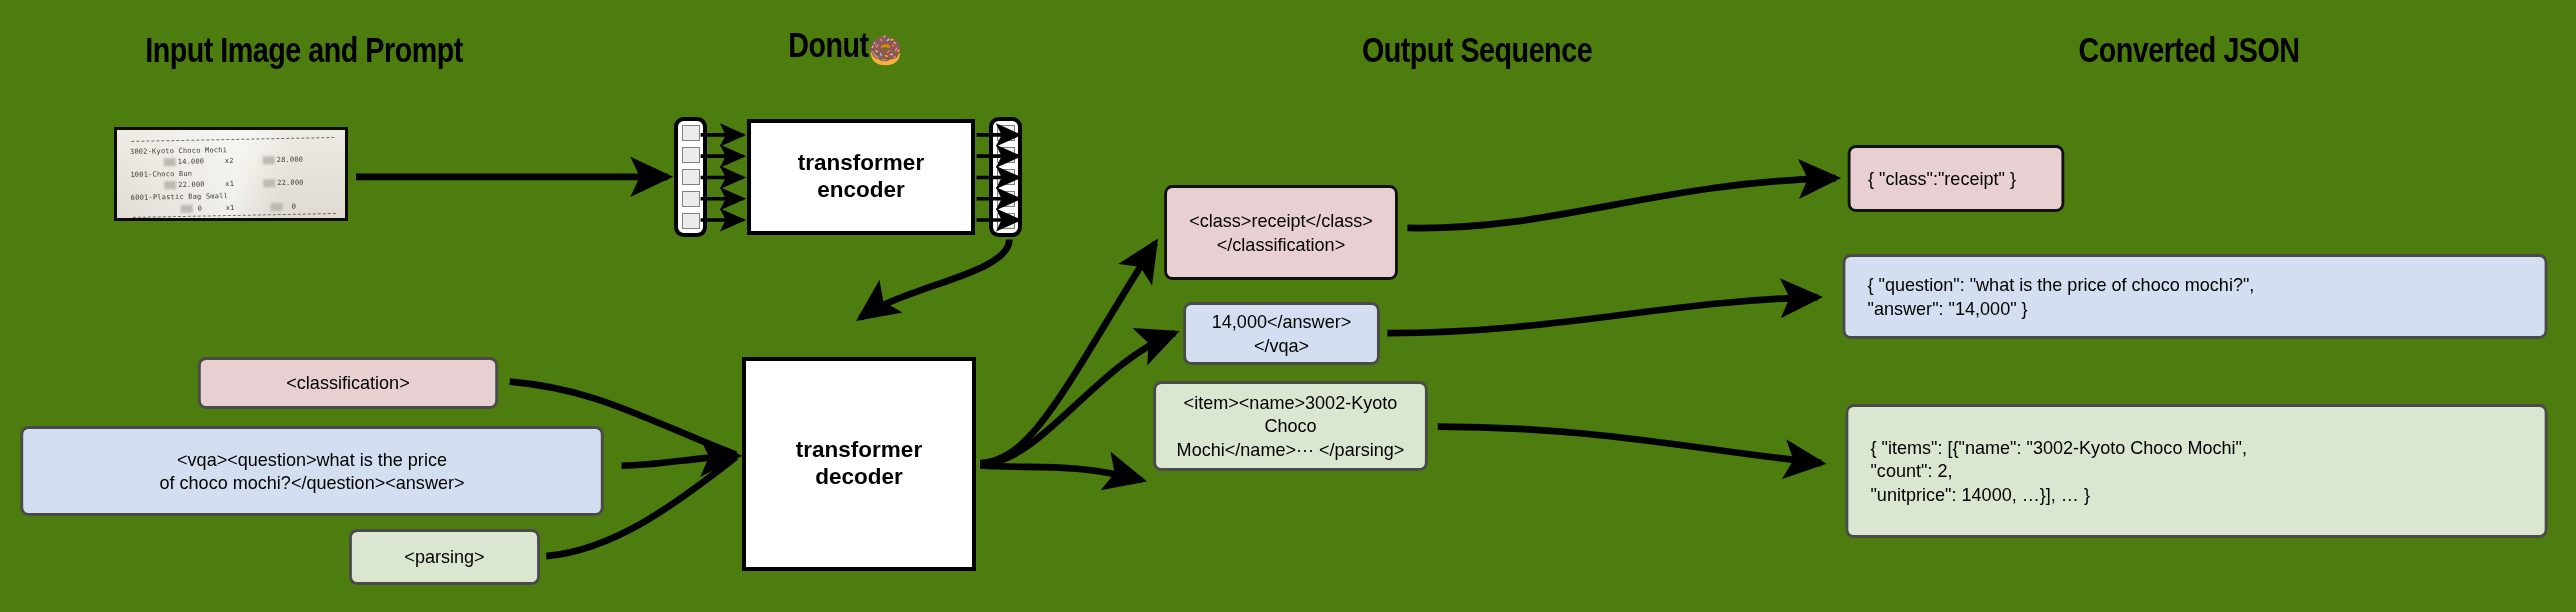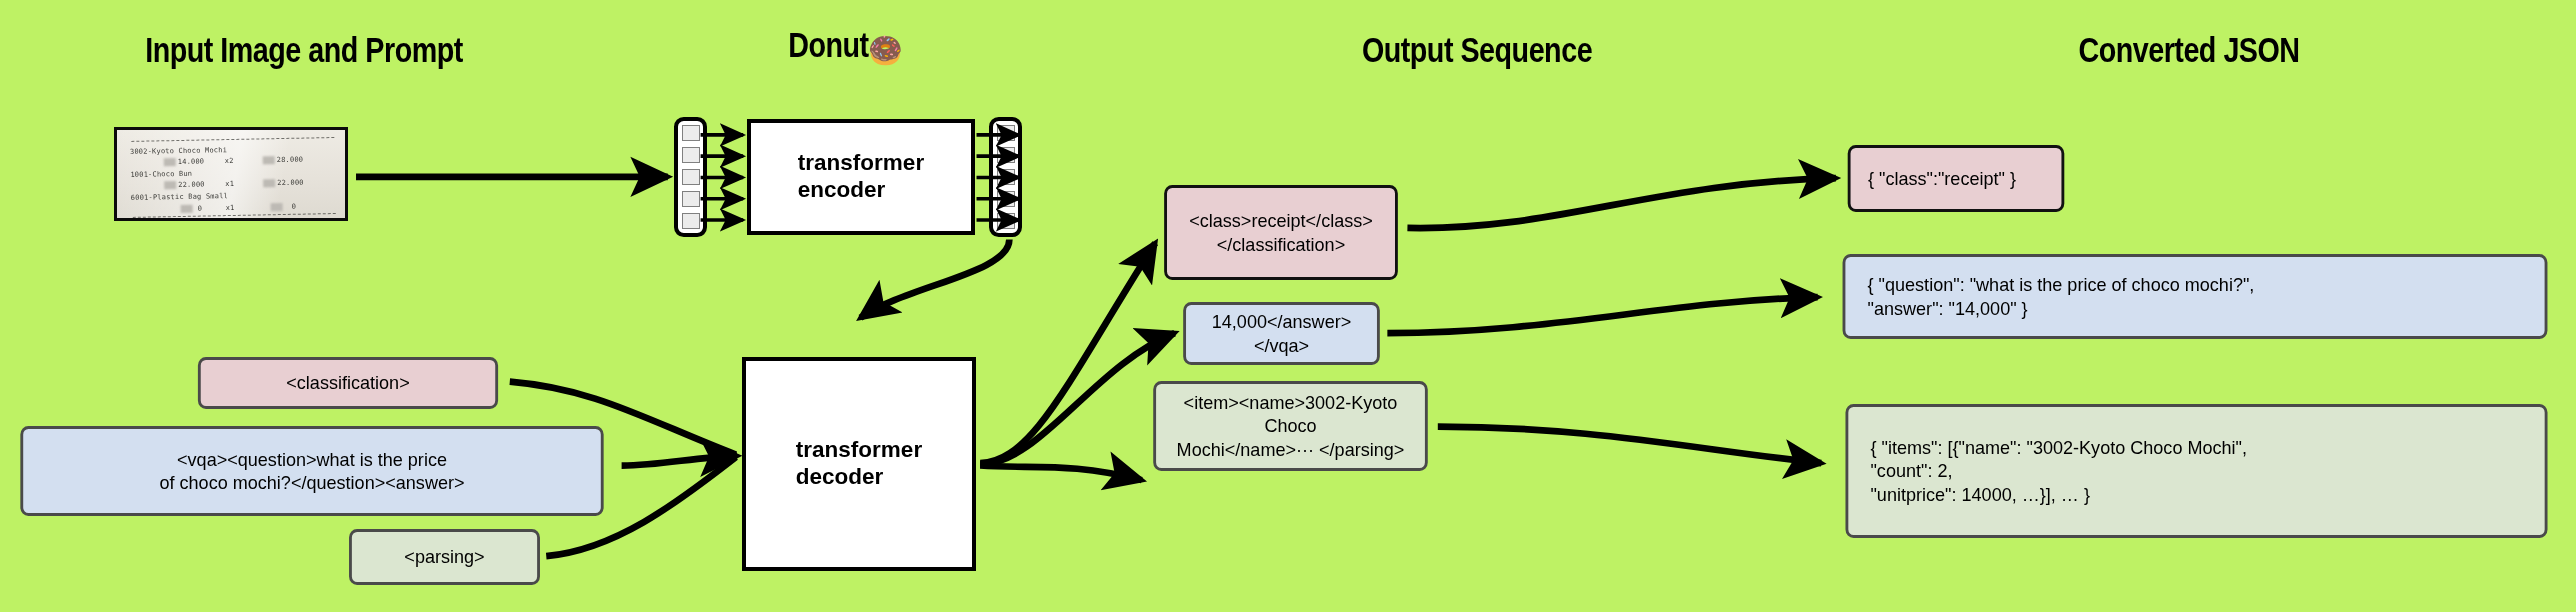--- a/index.html
+++ b/index.html
@@ -8,21 +8,21 @@
     background: #ffffff;
   }
   body {
     font-family: "Liberation Sans", sans-serif;
     -webkit-font-smoothing: antialiased;
   }
   #stage {
     position: relative;
     width: 2576px;
     height: 612px;
-    background: #bef264;
+    background: #4d7c0f;
     overflow: hidden;
   }
   
   .col-title {
     position: absolute;
     font-family: "Liberation Sans", sans-serif;
     font-weight: bold;
     font-size: 35px;
     letter-spacing: -0.6px;
     color: #000000;
@@ -128,20 +128,21 @@
 
   
   .tblock {
     position: absolute;
     box-sizing: border-box;
     border: 4.3px solid #000000;
     background: #ffffff;
     display: flex;
     align-items: center;
     justify-content: center;
+    text-align: center;
     font-family: "Liberation Sans", sans-serif;
     font-weight: bold;
     font-size: 22.5px;
     color: #000000;
     line-height: 1.18;
     white-space: pre-line;
   }
   #encoder { left: 747px; top: 119px; width: 228px; height: 116px; }
   #decoder { left: 742px; top: 357px; width: 234px; height: 214px; }
 

